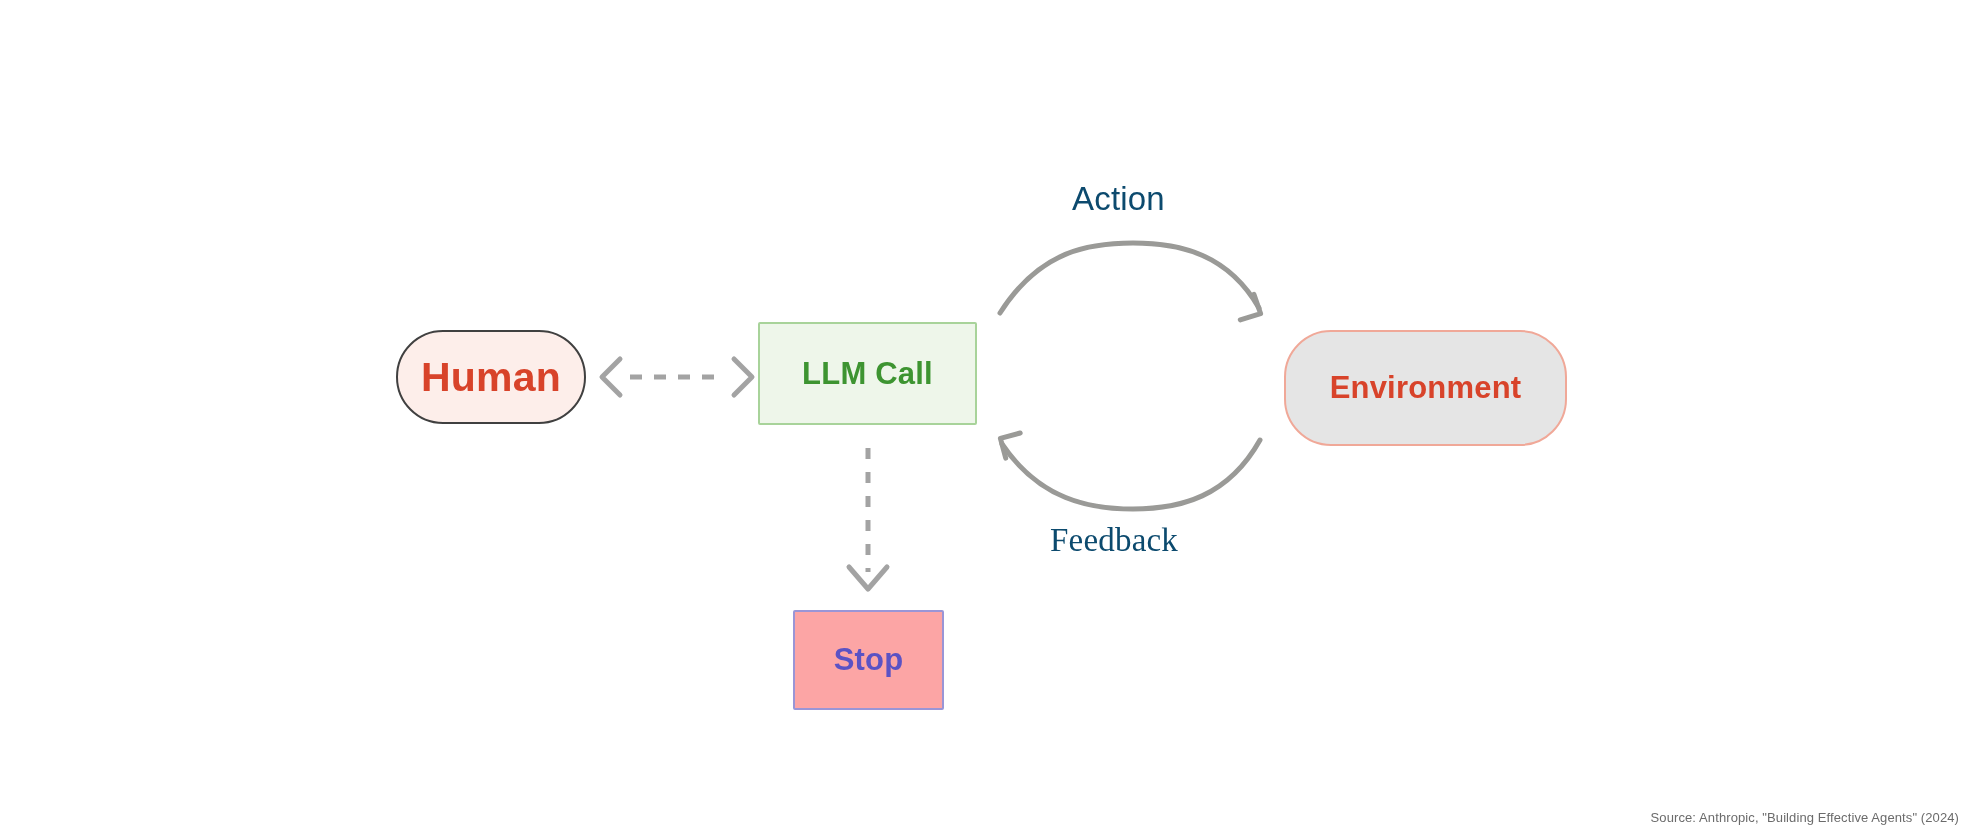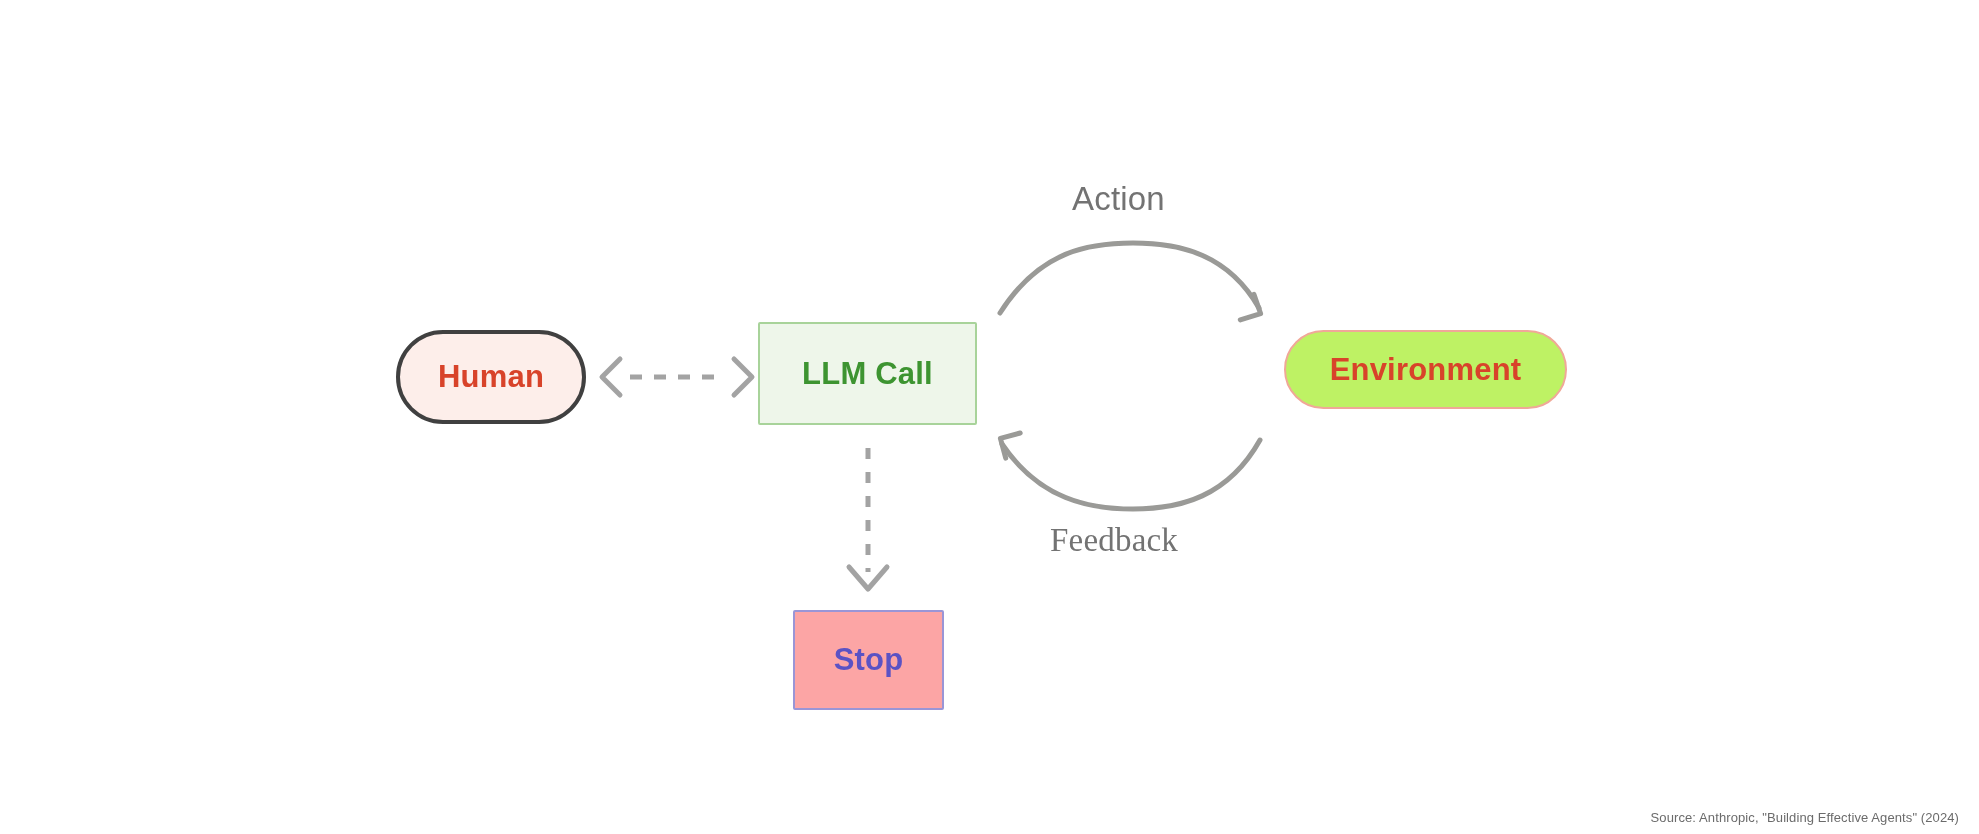--- a/index.html
+++ b/index.html
@@ -36,46 +36,46 @@
   }
 
   
   #node-human {
     left: 396px;
     top: 330px;
     width: 190px;
     height: 94px;
     border-radius: 47px;
     background: #fdeeea;
-    border: 4px solid #404040;
+    border: 2px solid #404040;
     color: #d8432a;
-    font-size: 31px;
+    font-size: 41px;
   }
 
   
   #node-llm-call {
     left: 758px;
     top: 322px;
     width: 219px;
     height: 103px;
     border-radius: 2px;
     background: #eef6ea;
     border: 2px solid #a8d39a;
     color: #3d9431;
     font-size: 31px;
   }
 
   
   #node-environment {
     left: 1284px;
     top: 330px;
     width: 283px;
-    height: 79px;
+    height: 116px;
     border-radius: 47px;
-    background: #bef264;
+    background: #e5e5e5;
     border: 2px solid #f0a898;
     color: #d8432a;
     font-size: 31px;
   }
 
   
   #node-stop {
     left: 793px;
     top: 610px;
     width: 151px;
@@ -83,21 +83,21 @@
     border-radius: 2px;
     background: #fca5a5;
     border: 2px solid #9a95d6;
     color: #5b52c4;
     font-size: 31px;
   }
 
   
   .edge-label {
     position: absolute;
-    color: #737373;
+    color: #0c4a6e;
     font-size: 33px;
     font-weight: normal;
     white-space: nowrap;
     letter-spacing: 0.2px;
   }
   #label-action {
     left: 1072px;
     top: 180px;
   }
   #label-feedback {

